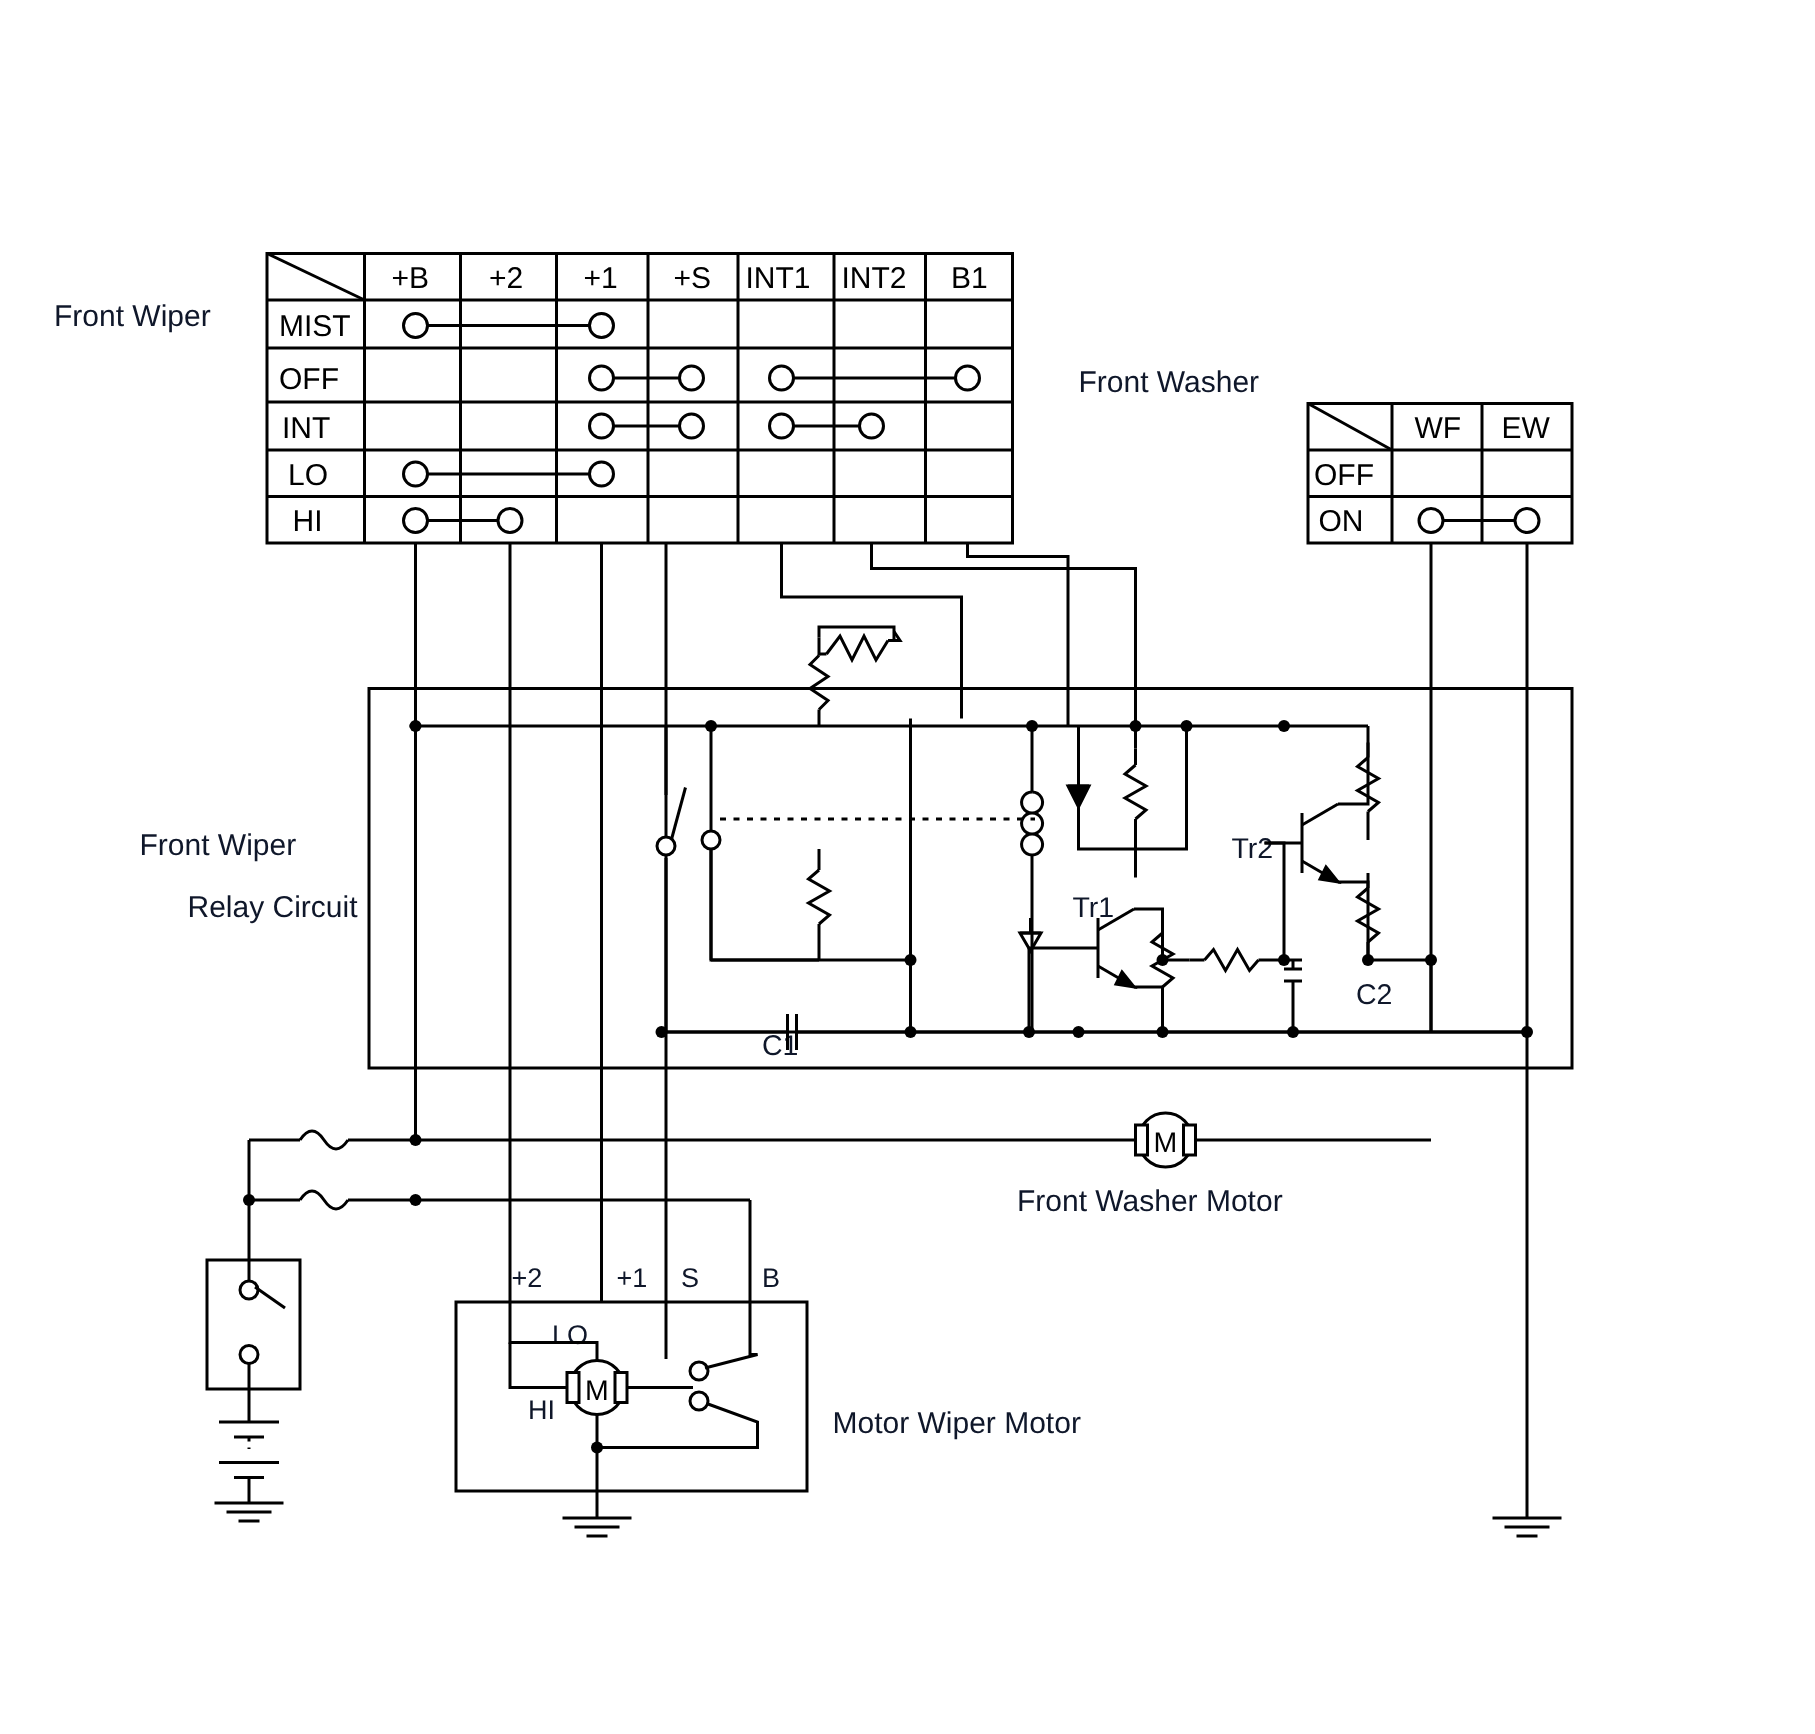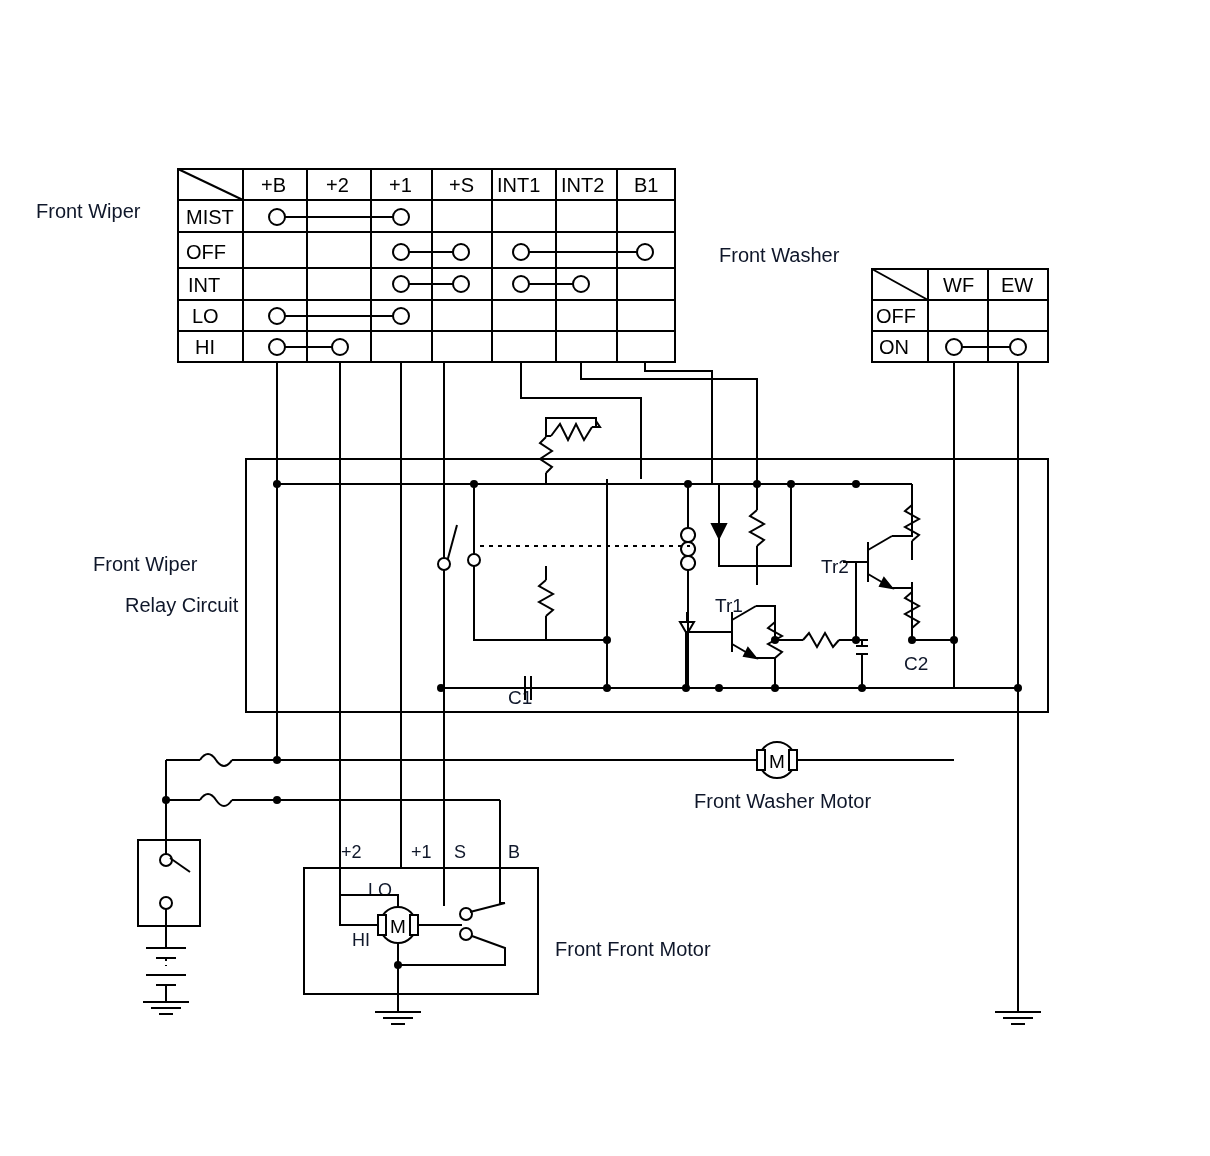--- a/index.html
+++ b/index.html
@@ -41,22 +41,22 @@
 </style>
 </head>
 <body>
 
 <div id="root">
 
   <div class="lbl lbl-20" style="left:36px; top:200px;">Front Wiper</div>
   <div class="lbl lbl-20" style="left:719px; top:244px;">Front Washer</div>
   <div class="lbl lbl-20" style="left:93px; top:553px;">Front Wiper</div>
   <div class="lbl lbl-20" style="left:93px; top:594px;margin-left:32px;">Relay Circuit</div>
-  <div class="lbl lbl-20" style="left:678px; top:790px;margin-left:16px;">Front Washer Motor</div>
-  <div class="lbl lbl-20" style="left:555px; top:938px;">Front Front Motor</div>
+  <div class="lbl lbl-20" style="left:678px; top:790px;">Front Washer Motor</div>
+  <div class="lbl lbl-20" style="left:555px; top:938px;">Motor Wiper Motor</div>
 
   <div class="lbl lbl-19" style="left:508px; top:655px;margin-top:32px;">C1</div>
   <div class="lbl lbl-19" style="left:904px; top:653px;">C2</div>
   <div class="lbl lbl-19" style="left:715px; top:595px;">Tr1</div>
   <div class="lbl lbl-19" style="left:821px; top:556px;text-align:center;">Tr2</div>
 
   <div class="lbl lbl-18" style="left:341px; top:842px;">+2</div>
   <div class="lbl lbl-18" style="left:411px; top:842px;">+1</div>
   <div class="lbl lbl-18" style="left:454px; top:842px;">S</div>
   <div class="lbl lbl-18" style="left:508px; top:842px;">B</div>

